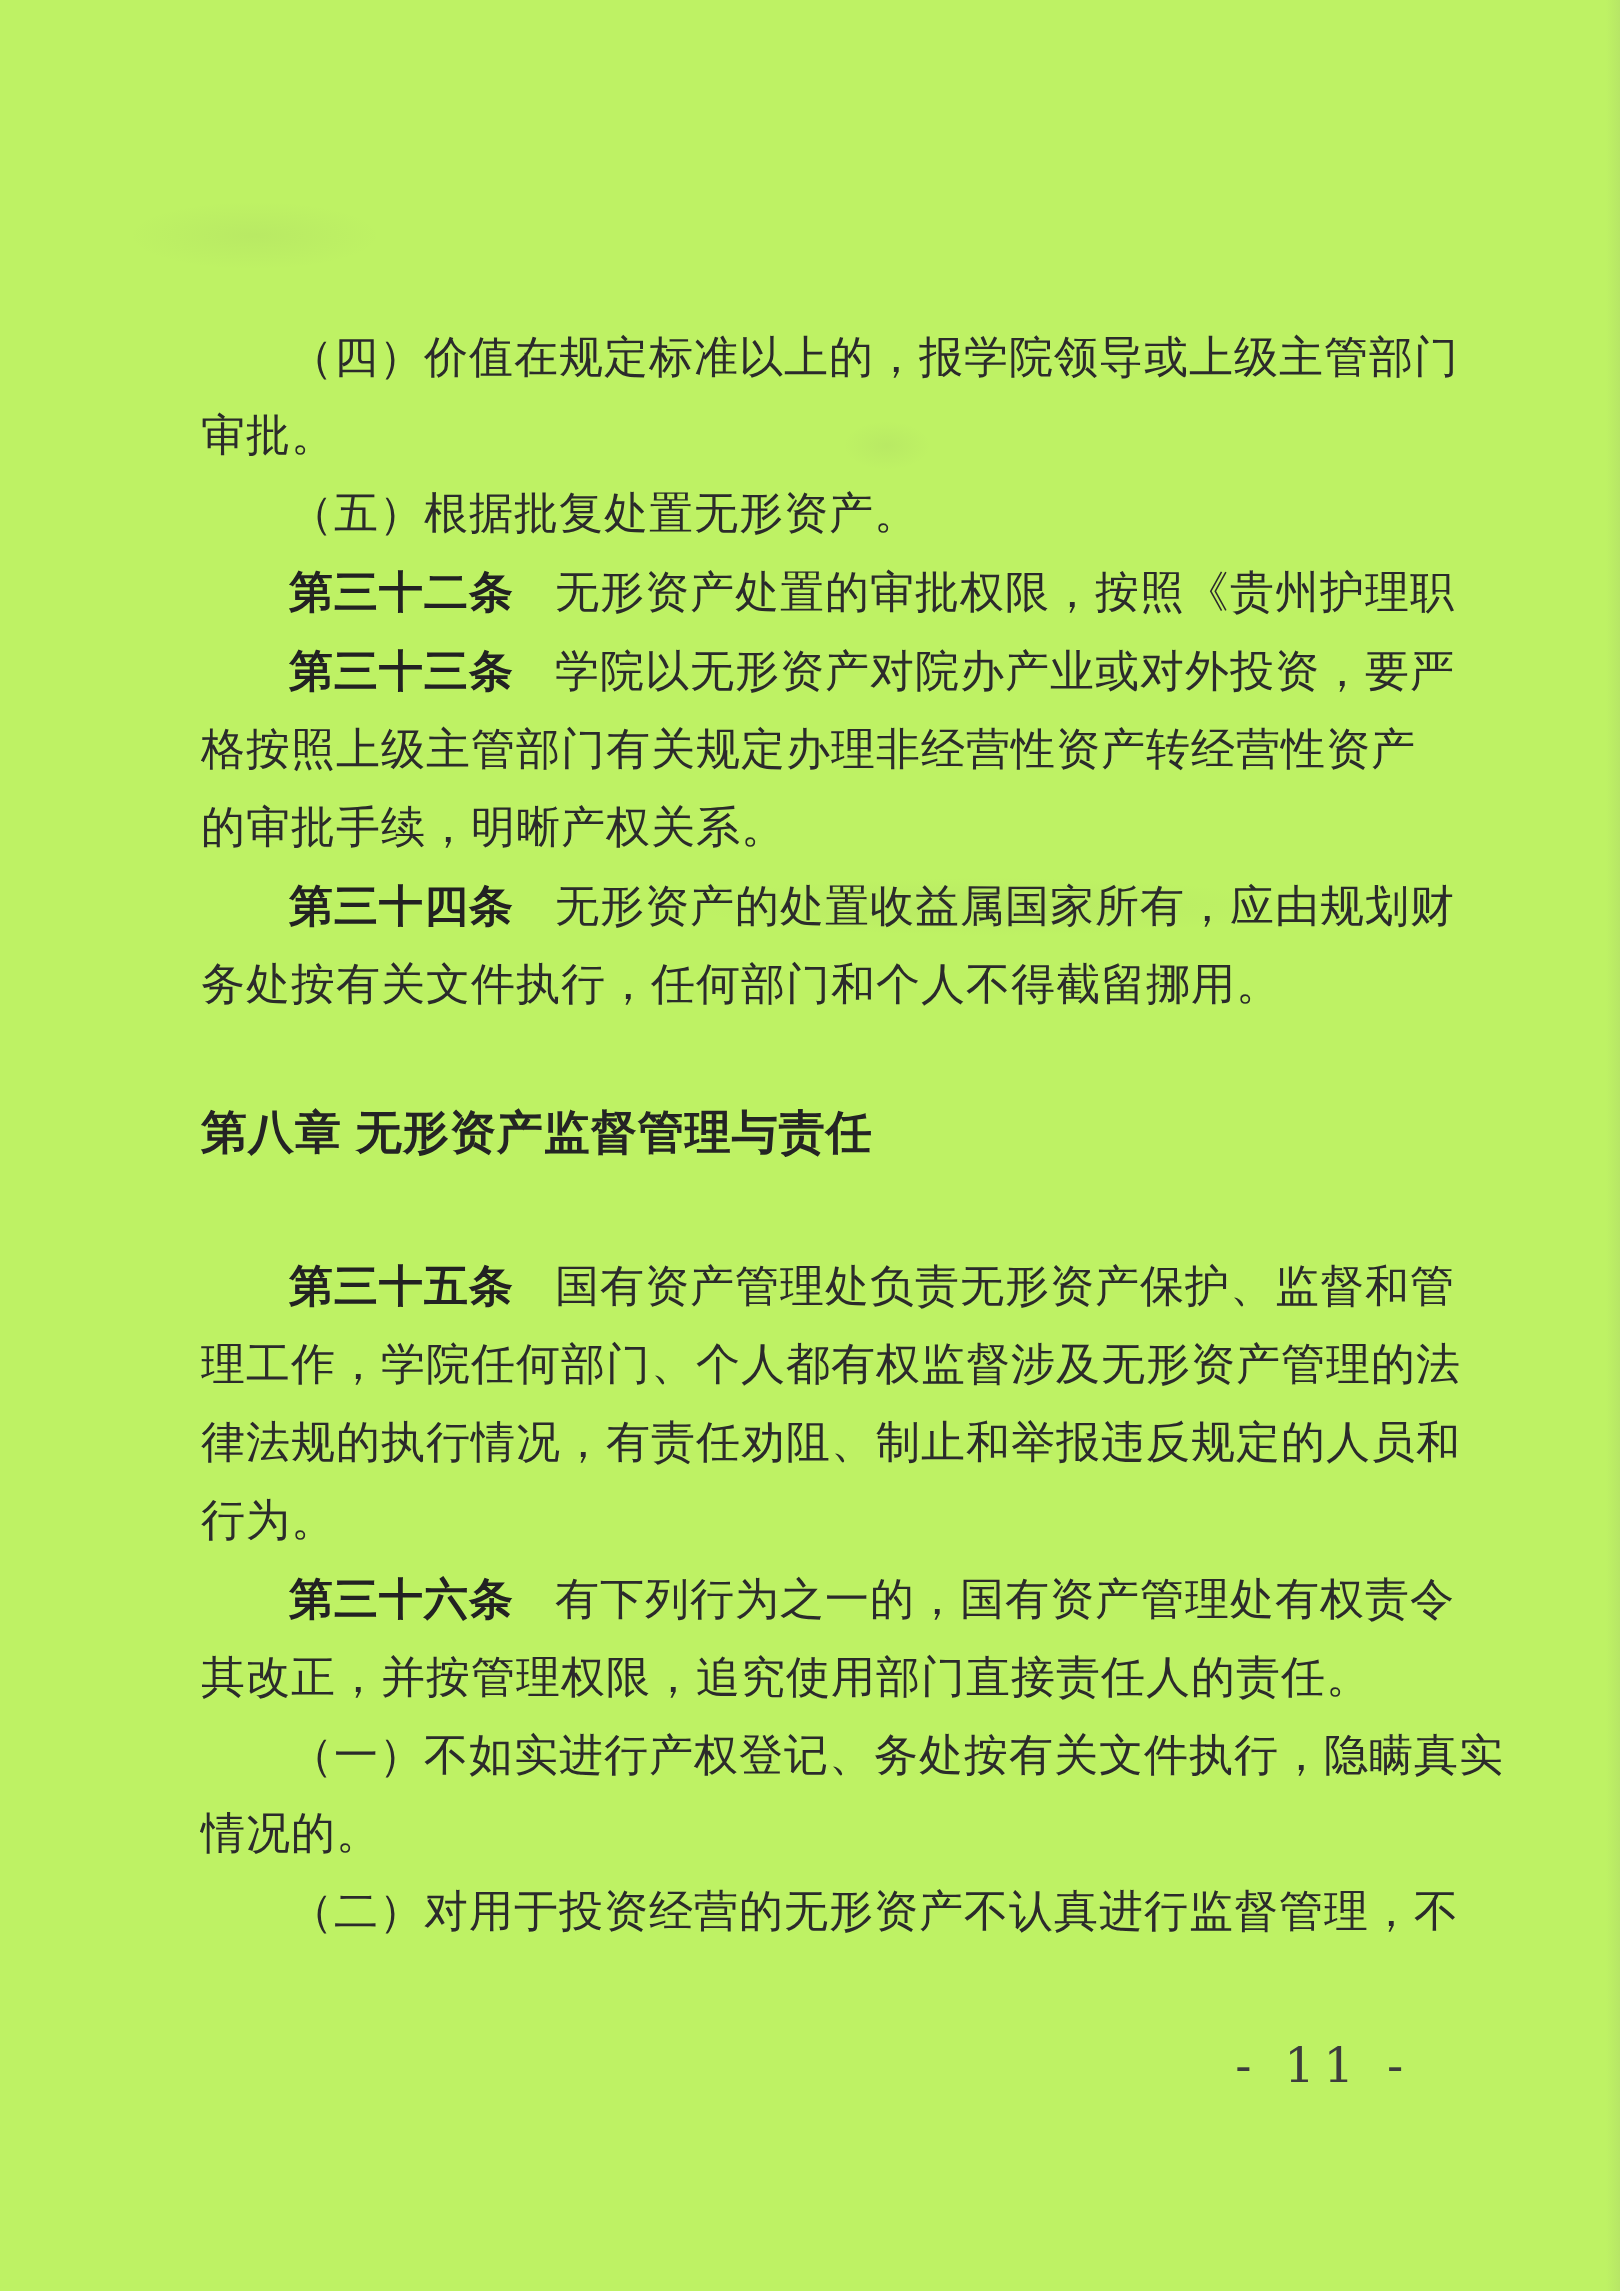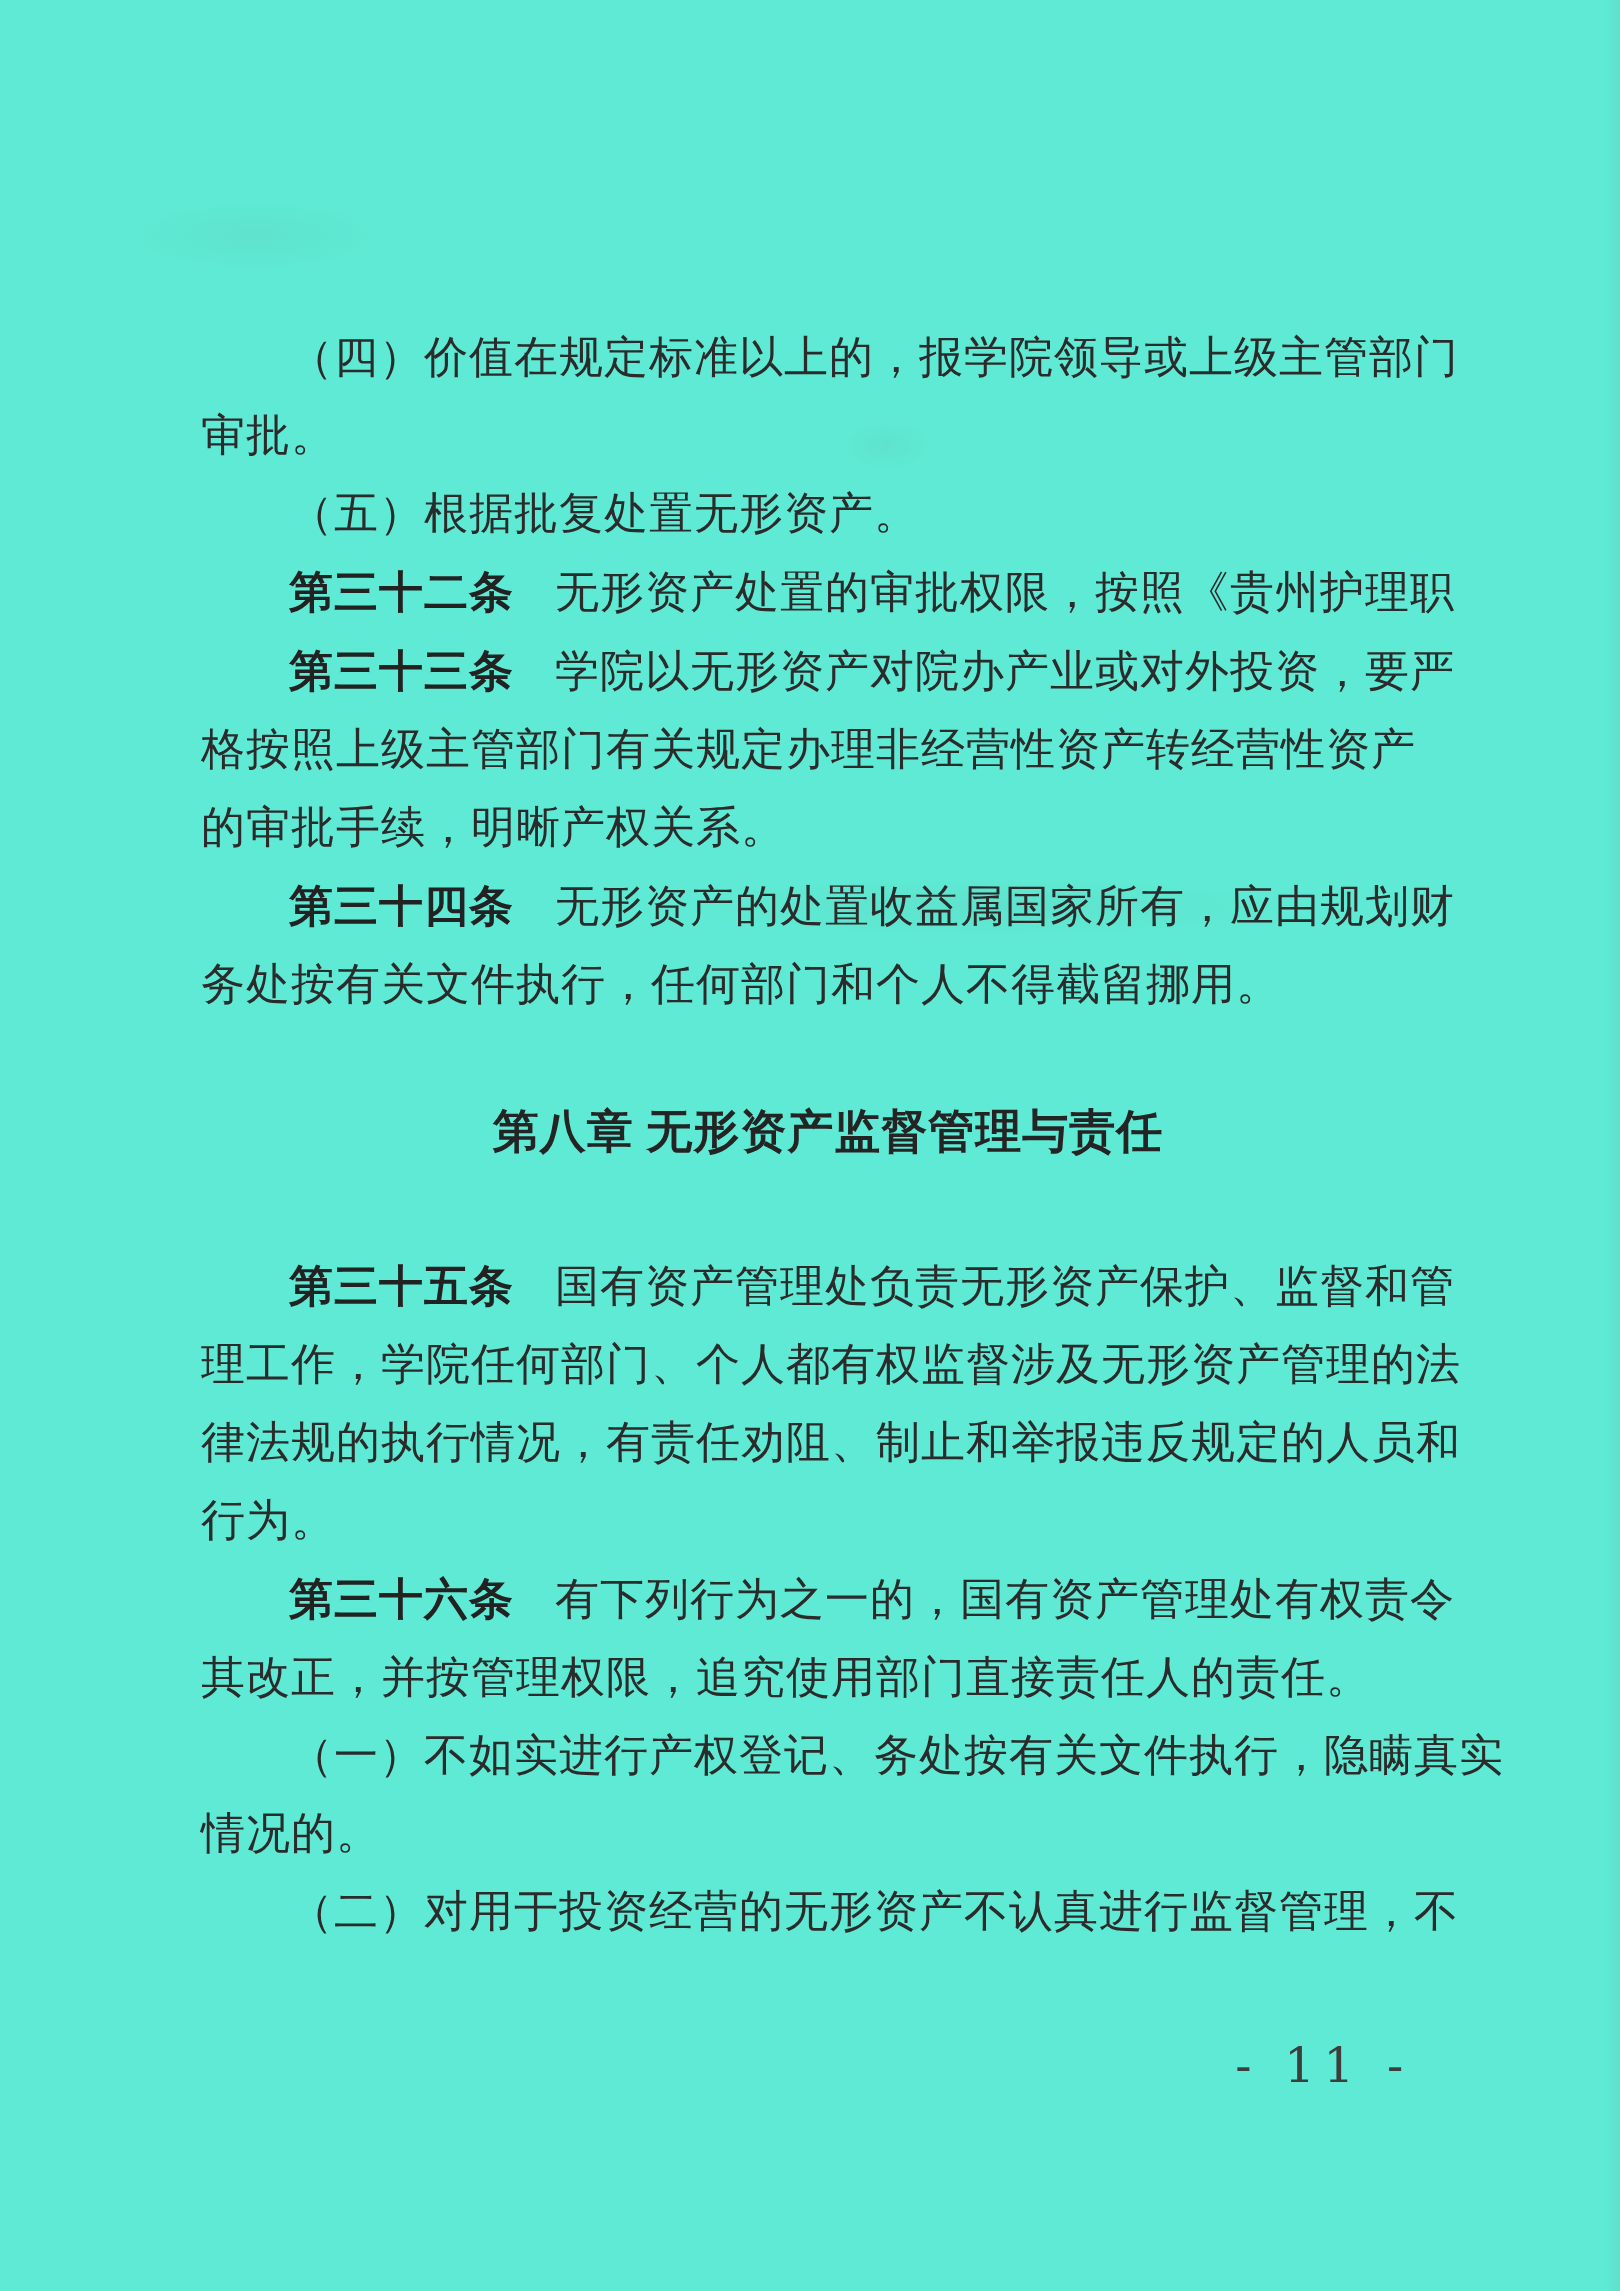--- a/index.html
+++ b/index.html
@@ -1,21 +1,21 @@
 <!DOCTYPE html>
 <html><head>
 <meta charset="utf-8">
 <style>
   html, body { margin: 0; padding: 0; background: #e8e8e8; }
   .page {
     position: relative;
     width: 1620px;
     height: 2292px;
     margin: 0 auto;
-    background: #5eead4;
+    background: #bef264;
     overflow: hidden;
     font-family: "Liberation Serif", serif;
     color: #2b2b2b;
   }
   
   .edge-artifact {
     position: absolute;
     top: 0; right: 0;
     width: 13.7px; height: 100%;
     background: linear-gradient(to left, rgba(120,120,120,0.10), rgba(120,120,120,0.0));
@@ -40,24 +40,23 @@
   }
   .line { white-space: nowrap; }
   .line.first { text-indent: 88px; }
   .lead {
     font-weight: 700;
     font-family: "Liberation Sans", sans-serif;
     margin-right: 41px;
     color: #222;
   }
   .chapter-heading {
-    text-align: center;
     text-indent: 0;
     font-weight: 700;
-    font-family: Liberation Serif, serif;
+    font-family: Liberation Sans, sans-serif;
     font-size: 46px;
     color: #242424;
     margin-top: 69px;
     margin-bottom: 76px;
     white-space: nowrap;
   }
   .page-number {
     position: absolute;
     top: 2037px;
     right: 208px;

